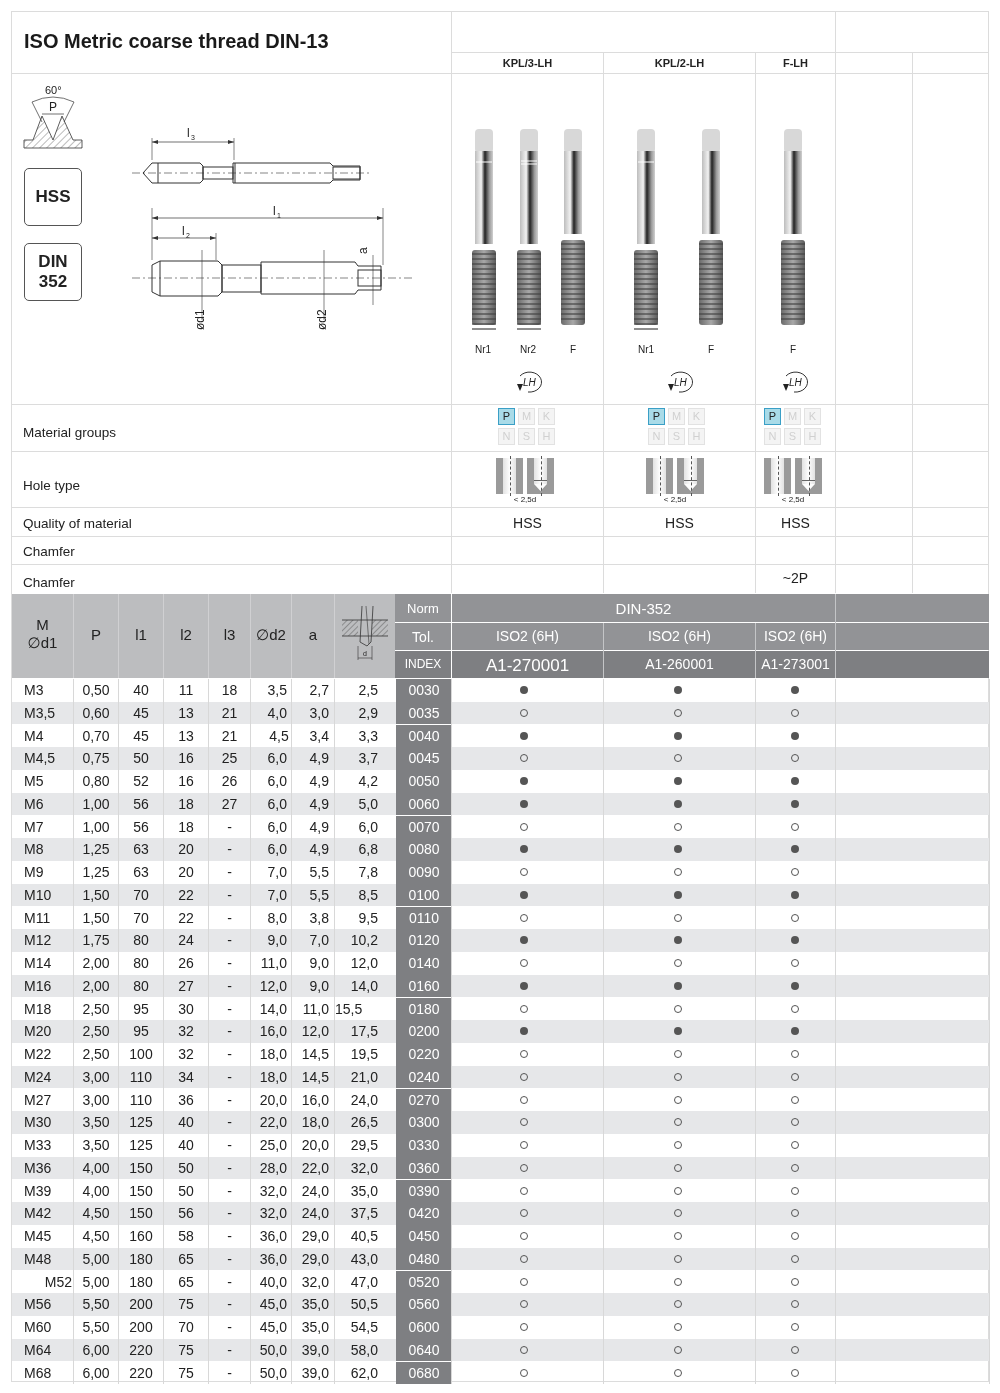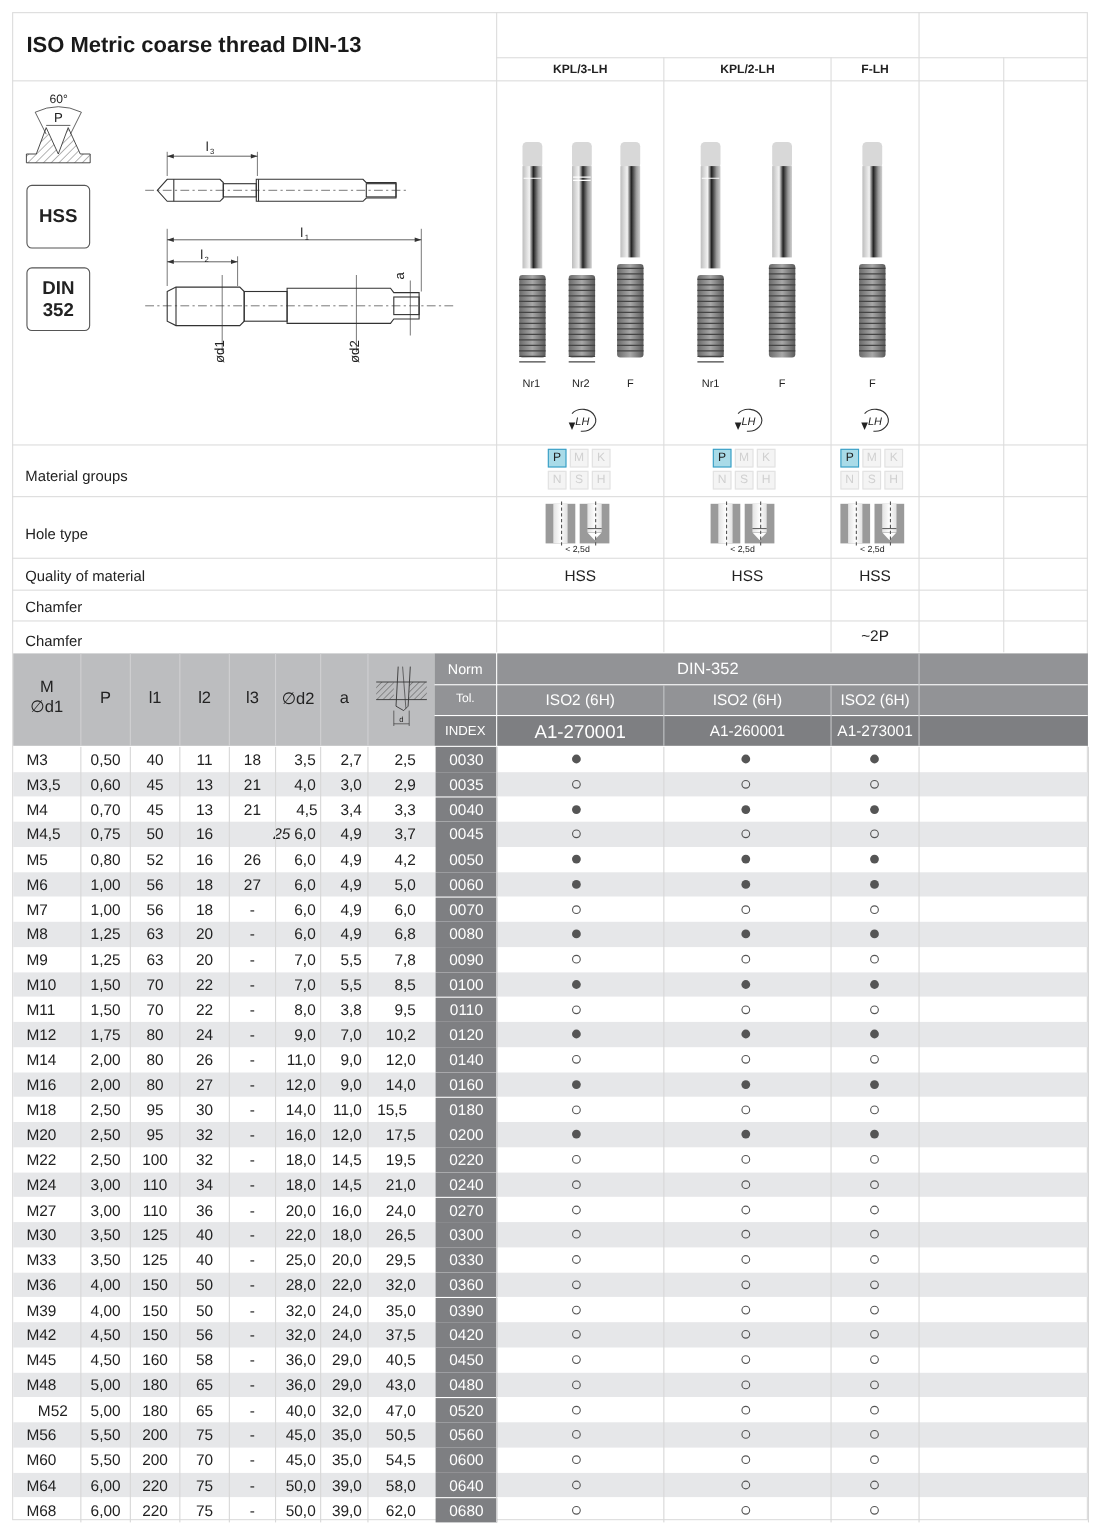--- a/index.html
+++ b/index.html
@@ -518,21 +518,21 @@
     <line x1="32" y1="42" x2="32" y2="56" stroke="#333" stroke-width="0.6"></line>
     <line x1="18" y1="54" x2="32" y2="54" stroke="#333" stroke-width="0.6"></line>
     <text x="23" y="52" font-size="7" font-family="Liberation Sans, sans-serif" fill="#222">d</text>
   </svg>
 </div>
 
 <div class="th-dark" style="left:395px;top:594px;width:56px;height:28px;"></div>
 <div class="th-dark" style="left:395px;top:623px;width:56px;height:27px;"></div>
 <div class="th-darker" style="left:395px;top:651px;width:56px;height:27px;"></div>
 <div class="th-text th-white" style="left:395px;width:56px;top:601px;font-size:13px;">Norm</div>
-<div class="th-text th-white" style="left:395px;width:56px;top:629px;font-size:11px;">Tol.</div>
+<div class="th-text th-white" style="left:395px;width:56px;top:629px;font-size:14px;">Tol.</div>
 <div class="th-text th-white" style="left:395px;width:56px;top:657px;font-size:12px;">INDEX</div>
 
 <div class="th-dark" style="left:452px;top:594px;width:537px;height:28px;"></div>
 <div class="th-dark" style="left:452px;top:623px;width:537px;height:27px;"></div>
 <div class="th-darker" style="left:452px;top:651px;width:537px;height:27px;"></div>
 <div class="vl" style="left:835px;top:594px;height:84px;background:#c4c5c7;"></div>
 <div class="vl" style="left:603px;top:623px;height:55px;background:#c4c5c7;"></div>
 <div class="vl" style="left:755px;top:623px;height:55px;background:#c4c5c7;"></div>
 
 <div class="th-text th-white" style="left:452px;width:383px;top:600px;font-size:15px;">DIN-352</div>
@@ -584,21 +584,21 @@
       <div class="idx">0040</div>
       <div class="dot full" style="left:508px;"></div>
       <div class="dot full" style="left:662px;"></div>
       <div class="dot full" style="left:779px;"></div>
     </div>
     <div class="row alt" style="top:747.25px;">
       <div class="c" style="left:12px;width:48px;text-align:left;">M4,5</div>
       <div class="c" style="left:62px;width:44px;text-align:center;">0,75</div>
       <div class="c" style="left:107px;width:44px;text-align:center;">50</div>
       <div class="c" style="left:152px;width:44px;text-align:center;">16</div>
-      <div class="c" style="left:211px;width:41px;text-align:right;font-style:italic;">25</div>
+      <div class="c" style="left:197px;width:41px;text-align:center;">25</div>
       <div class="c" style="left:239px;width:36px;text-align:right;">6,0</div>
       <div class="c" style="left:280px;width:37px;text-align:right;">4,9</div>
       <div class="c" style="left:323px;width:43px;text-align:right;">3,7</div>
       <div class="idx">0045</div>
       <div class="dot empty" style="left:508px;"></div>
       <div class="dot empty" style="left:662px;"></div>
       <div class="dot empty" style="left:779px;"></div>
     </div>
     <div class="row" style="top:770px;">
       <div class="c" style="left:12px;width:48px;text-align:left;">M5</div>
@@ -741,21 +741,21 @@
       <div class="dot full" style="left:779px;"></div>
     </div>
     <div class="row" style="top:997.5px;">
       <div class="c" style="left:12px;width:48px;text-align:left;">M18</div>
       <div class="c" style="left:62px;width:44px;text-align:center;">2,50</div>
       <div class="c" style="left:107px;width:44px;text-align:center;">95</div>
       <div class="c" style="left:152px;width:44px;text-align:center;">30</div>
       <div class="c" style="left:197px;width:41px;text-align:center;">-</div>
       <div class="c" style="left:239px;width:36px;text-align:right;">14,0</div>
       <div class="c" style="left:280px;width:37px;text-align:right;">11,0</div>
-      <div class="c" style="left:323px;width:43px;text-align:center;">15,5</div>
+      <div class="c" style="left:323px;width:43px;text-align:left;">15,5</div>
       <div class="idx">0180</div>
       <div class="dot empty" style="left:508px;"></div>
       <div class="dot empty" style="left:662px;"></div>
       <div class="dot empty" style="left:779px;"></div>
     </div>
     <div class="row alt" style="top:1020.25px;">
       <div class="c" style="left:12px;width:48px;text-align:left;">M20</div>
       <div class="c" style="left:62px;width:44px;text-align:center;">2,50</div>
       <div class="c" style="left:107px;width:44px;text-align:center;">95</div>
       <div class="c" style="left:152px;width:44px;text-align:center;">32</div>
@@ -902,21 +902,21 @@
       <div class="c" style="left:197px;width:41px;text-align:center;">-</div>
       <div class="c" style="left:239px;width:36px;text-align:right;">36,0</div>
       <div class="c" style="left:280px;width:37px;text-align:right;">29,0</div>
       <div class="c" style="left:323px;width:43px;text-align:right;">43,0</div>
       <div class="idx">0480</div>
       <div class="dot empty" style="left:508px;"></div>
       <div class="dot empty" style="left:662px;"></div>
       <div class="dot empty" style="left:779px;"></div>
     </div>
     <div class="row" style="top:1270.5px;">
-      <div class="c" style="left:12px;width:48px;text-align:center;">M52</div>
+      <div class="c" style="left:12px;width:48px;text-align:right;">M52</div>
       <div class="c" style="left:62px;width:44px;text-align:center;">5,00</div>
       <div class="c" style="left:107px;width:44px;text-align:center;">180</div>
       <div class="c" style="left:152px;width:44px;text-align:center;">65</div>
       <div class="c" style="left:197px;width:41px;text-align:center;">-</div>
       <div class="c" style="left:239px;width:36px;text-align:right;">40,0</div>
       <div class="c" style="left:280px;width:37px;text-align:right;">32,0</div>
       <div class="c" style="left:323px;width:43px;text-align:right;">47,0</div>
       <div class="idx">0520</div>
       <div class="dot empty" style="left:508px;"></div>
       <div class="dot empty" style="left:662px;"></div>

